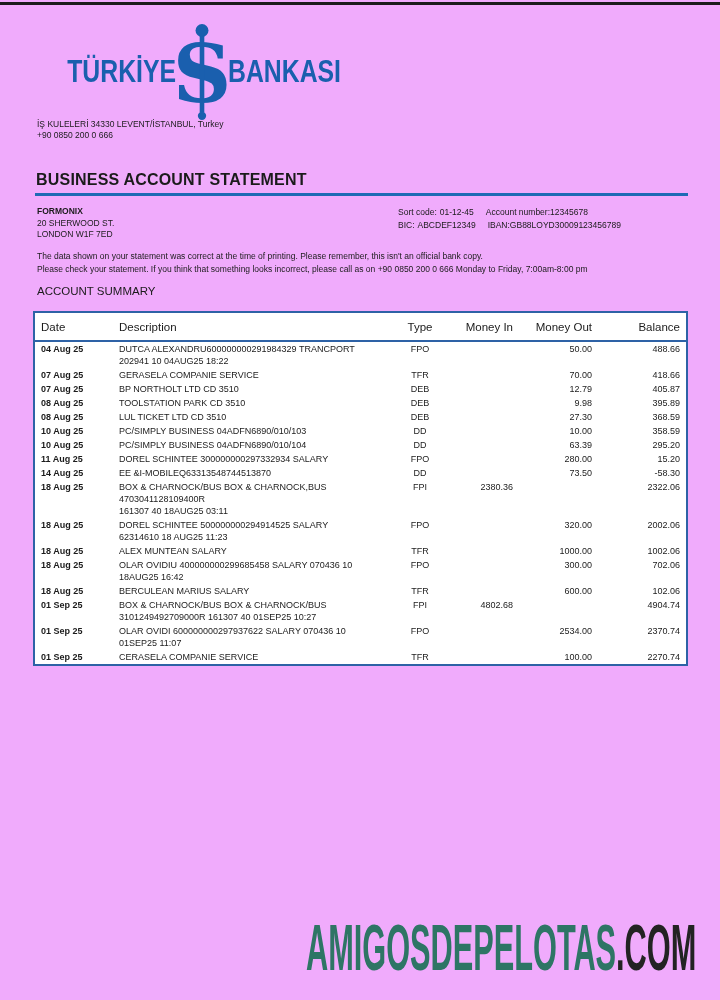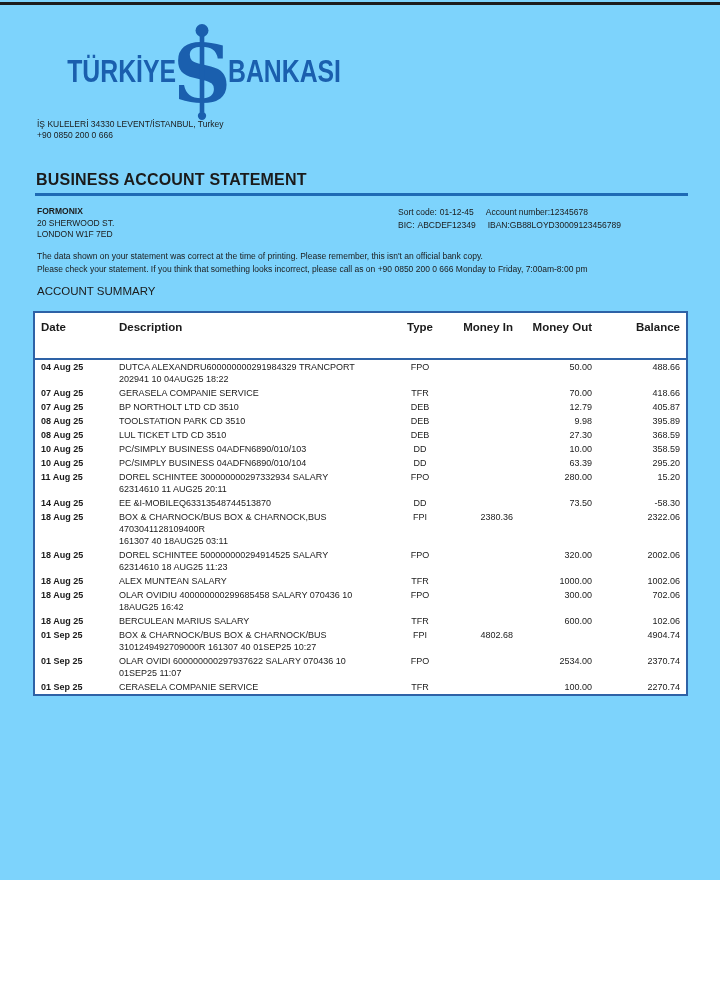--- a/index.html
+++ b/index.html
@@ -5,21 +5,21 @@
   :root{
     --brand-blue:#1a5fae;
     --rule-blue:#1e6ab5;
     --table-border-blue:#2e62a6;
     --footer-teal:#2e7565;
     --footer-dark:#232323;
     --text-color:#1b1b1b;
   }
   *{margin:0;padding:0;box-sizing:border-box;}
   body{background:#ffffff;font-family:"Liberation Sans",sans-serif;}
-  .page{position:relative;width:720px;height:880px;background:#7dd3fc;color:var(--text-color);overflow:hidden;}
+  .page{position:relative;width:720px;height:1000px;background:#f0abfc;color:var(--text-color);overflow:hidden;}
   .top-line{position:absolute;top:2px;left:0;width:720px;height:3px;background:#1c1c1c;}
 
   
   .logo-row{position:absolute;left:40px;top:22px;height:100px;display:flex;align-items:center;}
   .logo-word{display:inline-block;font-weight:bold;font-size:31px;color:var(--brand-blue);white-space:nowrap;letter-spacing:0;}
   .logo-word.left{transform:scaleX(0.8);transform-origin:right center;}
   .logo-word.right{transform:scaleX(0.8);transform-origin:left center;}
   .logo-mark{width:44px;height:96px;margin:0 4px;color:var(--brand-blue);overflow:visible;flex:0 0 auto;}
 
   .bank-address{position:absolute;left:37px;top:119px;font-size:8.5px;line-height:11px;}
@@ -33,21 +33,21 @@
   .acct-info{position:absolute;left:398px;top:206px;font-size:8.5px;line-height:13px;white-space:nowrap;}
   .pair-gap{display:inline-block;width:12px;}
   .lblsp{margin-right:3px;}
 
   .disclaimer{position:absolute;left:37px;top:250px;font-size:8.5px;line-height:13px;width:640px;}
 
   .summary-heading{position:absolute;left:37px;top:285px;font-size:11.5px;font-weight:normal;}
 
   
   .stmt-table{position:absolute;left:33px;top:311px;width:655px;border:2px solid var(--table-border-blue);background:#fff;}
-  .t-head{display:flex;align-items:flex-end;font-weight:bold;font-size:11.5px;padding:8px 0 25px 0;border-bottom:2px solid var(--table-border-blue);}
+  .t-head{display:flex;align-items:flex-end;font-weight:normal;font-size:11.5px;padding:8px 0 7px 0;border-bottom:2px solid var(--table-border-blue);}
   .t-row{display:flex;padding:1px 0;font-size:9px;line-height:12px;}
   .c-date{width:84px;padding-left:6px;flex:0 0 auto;}
   .c-desc{width:271px;padding-right:8px;flex:0 0 auto;}
   .c-type{width:60px;text-align:center;flex:0 0 auto;}
   .c-in{width:63px;text-align:right;flex:0 0 auto;}
   .c-out{width:79px;text-align:right;flex:0 0 auto;}
   .c-bal{flex:1;text-align:right;padding-right:6px;}
   .t-row .c-date{font-weight:bold;}
 
   
@@ -183,21 +183,20 @@
           </div>
     <div class="c-type">DD</div>
     <div class="c-in"></div>
     <div class="c-out">63.39</div>
     <div class="c-bal">295.20</div>
   </div>
         <div class="t-row">
     <div class="c-date">11 Aug 25</div>
     <div class="c-desc">
             <div>DOREL SCHINTEE 300000000297332934 SALARY</div>
-            <div>62314610 11 AUG25 20:11</div>
           </div>
     <div class="c-type">FPO</div>
     <div class="c-in"></div>
     <div class="c-out">280.00</div>
     <div class="c-bal">15.20</div>
   </div>
         <div class="t-row">
     <div class="c-date">14 Aug 25</div>
     <div class="c-desc">
             <div>EE &amp;I-MOBILEQ63313548744513870</div>

